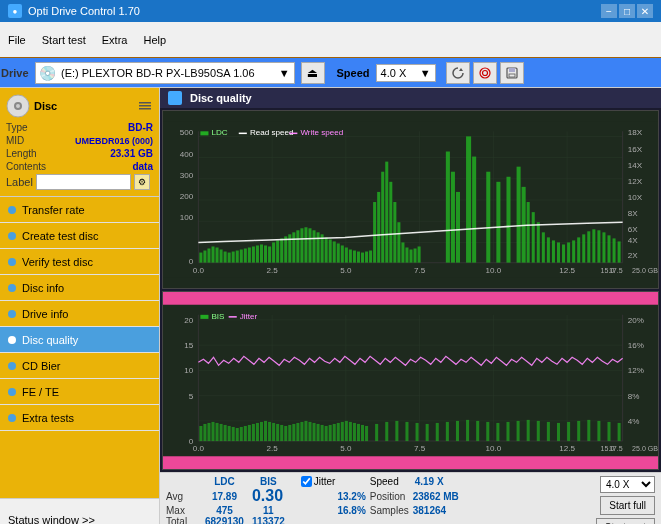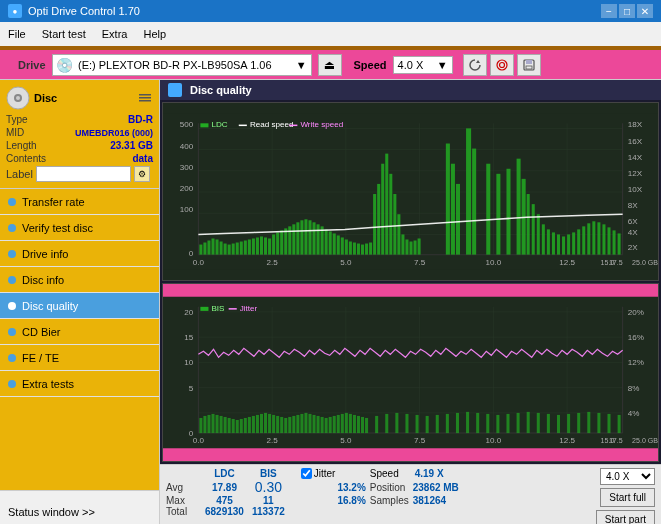--- a/index.html
+++ b/index.html
@@ -6,25 +6,25 @@
     body { width: 661px; height: 524px; font-family: 'Segoe UI', Tahoma, sans-serif; font-size: 11px; background: #f0f0f0; overflow: hidden; }
     
     
     .title-bar { background: #1a73c6; color: white; height: 22px; display: flex; align-items: center; padding: 0 8px; justify-content: space-between; }
     .title-bar-left { display: flex; align-items: center; gap: 6px; font-size: 11px; }
     .title-bar-icon { width: 14px; height: 14px; background: #4af; border-radius: 2px; display: flex; align-items: center; justify-content: center; font-size: 8px; color: white; }
     .title-bar-controls { display: flex; gap: 2px; }
     .title-btn { width: 16px; height: 14px; background: rgba(255,255,255,0.3); color: white; border: none; cursor: pointer; font-size: 10px; display: flex; align-items: center; justify-content: center; }
 
     
-    .menu-bar { background: #f0f0f0; height: 28px; display: flex; align-items: center; border-bottom: 4px solid #a16207; }
+    .menu-bar { background: #f0f0f0; height: 36px; display: flex; align-items: center; border-bottom: 1px solid #a16207; }
     .menu-item { padding: 2px 8px; cursor: pointer; font-size: 11px; color: #000; }
 
     
-    .drive-bar { background: #ec4899; height: 30px; display: flex; align-items: center; padding: 0 18px; border-bottom: 1px solid #ccc; gap: 6px; }
+    .drive-bar { background: #3b82f6; height: 30px; display: flex; align-items: center; padding: 0 1px; border-bottom: 1px solid #ccc; gap: 6px; }
     .drive-label { font-size: 11px; font-weight: bold; color: #333; }
     .drive-select { display: flex; align-items: center; gap: 4px; background: white; border: 1px solid #aaa; padding: 2px 4px; flex: 1; max-width: 260px; font-size: 11px; }
     .eject-btn { width: 24px; height: 22px; background: #e8e8e8; border: 1px solid #aaa; cursor: pointer; display: flex; align-items: center; justify-content: center; font-size: 12px; }
     .speed-label { font-size: 11px; font-weight: bold; margin-left: 6px; }
     .speed-select { background: white; border: 1px solid #aaa; padding: 2px 4px; font-size: 11px; width: 55px; }
     .drive-btns { display: flex; gap: 3px; margin-left: 4px; }
     .drive-btn { width: 24px; height: 22px; background: #e8e8e8; border: 1px solid #aaa; cursor: pointer; display: flex; align-items: center; justify-content: center; }
 
     
     .main { display: flex; height: calc(524px - 72px); }
@@ -174,29 +174,33 @@
       </div>
     </div>
 
     <div class="nav-items">
       <div class="nav-item">
         <div class="nav-dot"></div>
         <span>Transfer rate</span>
       </div>
       <div class="nav-item">
         <div class="nav-dot"></div>
+        <span>Create test disc</span>
+      </div>
+      <div class="nav-item">
+        <div class="nav-dot"></div>
         <span>Verify test disc</span>
       </div>
       <div class="nav-item">
         <div class="nav-dot"></div>
+        <span>Disc info</span>
+      </div>
+      <div class="nav-item">
+        <div class="nav-dot"></div>
         <span>Drive info</span>
-      </div>
-      <div class="nav-item">
-        <div class="nav-dot"></div>
-        <span>Disc info</span>
       </div>
       <div class="nav-item active">
         <div class="nav-dot"></div>
         <span>Disc quality</span>
       </div>
       <div class="nav-item">
         <div class="nav-dot"></div>
         <span>CD Bier</span>
       </div>
       <div class="nav-item">
@@ -511,21 +515,21 @@
                 <span>Jitter</span>
               </label>
             </td>
             <td style="color:#0055aa; font-weight:bold; text-align:center; padding:0 4px;"></td>
             <td style="padding:0 4px; font-size:10px;">Speed</td>
             <td style="color:#0055aa; font-weight:bold; padding:0 2px; font-size:10px;">4.19 X</td>
           </tr>
           <tr>
             <td style="font-size:10px; color:#333;">Avg</td>
             <td style="color:#0055aa; font-weight:bold; text-align:center; padding:0 4px; font-size:10px;">17.89</td>
-            <td style="color:#0055aa; font-weight:normal; text-align:center; padding:0 4px; font-size:14px;">0.30</td>
+            <td style="color:#0055aa; font-weight:bold; padding:0 4px; font-size:16px;">0.30</td>
             <td></td>
             <td></td>
             <td style="color:#0055aa; font-weight:bold; text-align:center; font-size:10px;">13.2%</td>
             <td style="font-size:10px; color:#333; padding: 0 4px;">Position</td>
             <td style="color:#0055aa; font-weight:bold; font-size:10px;">23862 MB</td>
           </tr>
           <tr>
             <td style="font-size:10px; color:#333;">Max</td>
             <td style="color:#0055aa; font-weight:bold; text-align:center; padding:0 4px; font-size:10px;">475</td>
             <td style="color:#0055aa; font-weight:bold; text-align:center; padding:0 4px; font-size:10px;">11</td>

